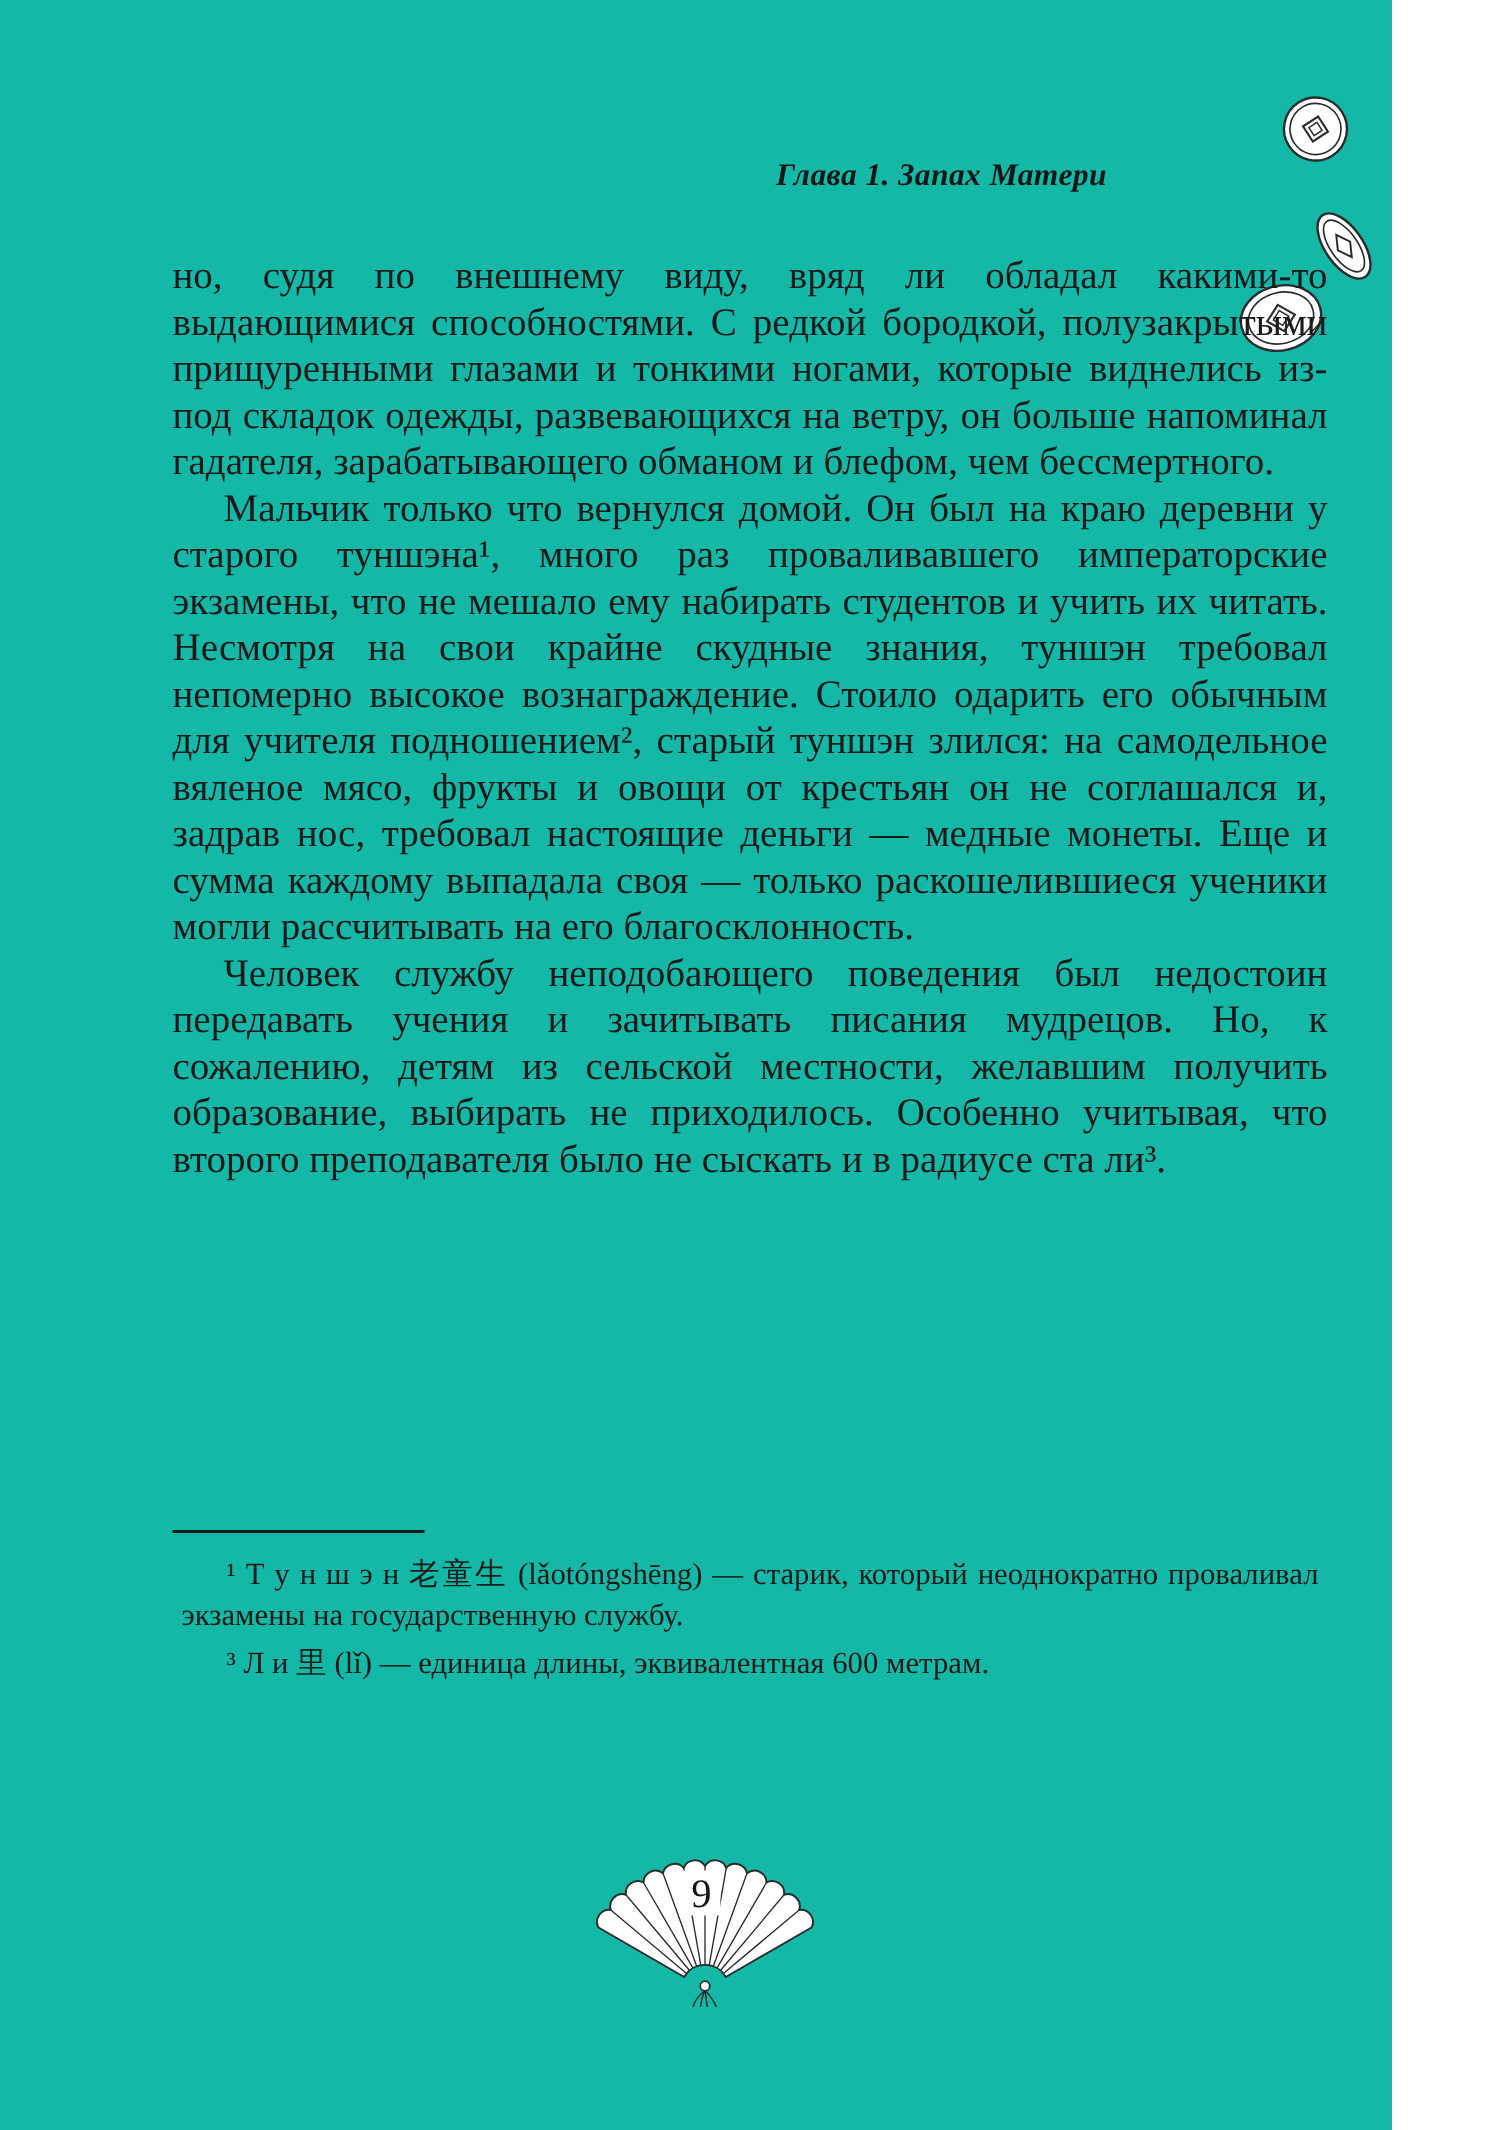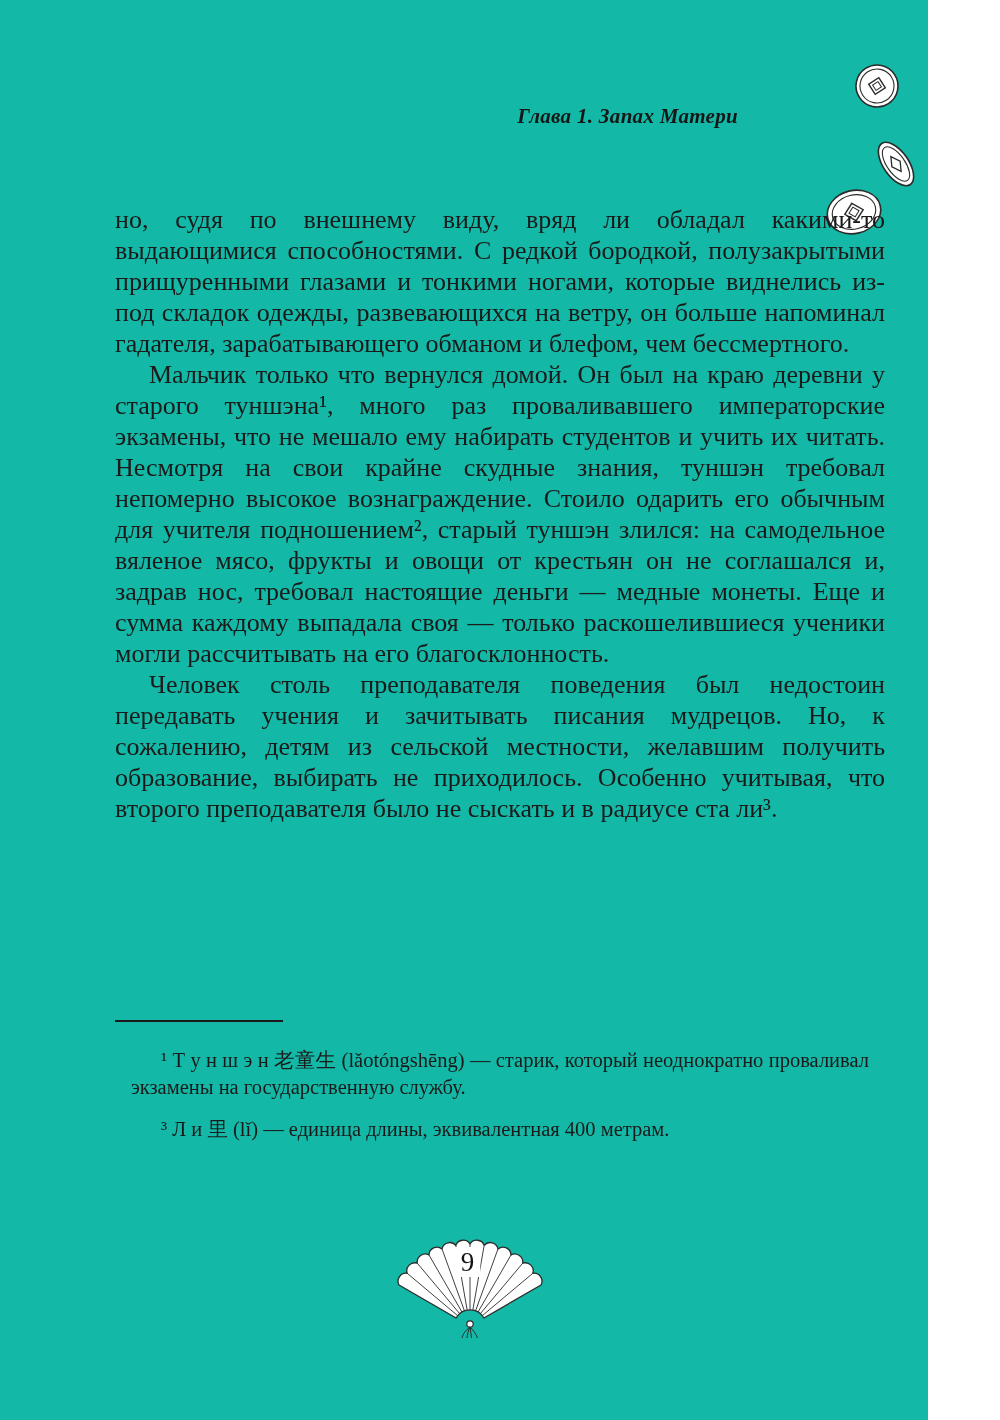--- a/index.html
+++ b/index.html
@@ -38,42 +38,41 @@
     line-height: 31px;
     text-align: justify;
     color: #1a1a1a;
   }
   .body-text p {
     margin: 0;
     text-indent: 34px;
   }
   .body-text p.no-indent {
     text-indent: 0;
-    margin-top: 36px;
   }
   .footnote-rule {
     position: absolute;
     top: 1020px;
     left: 115px;
     width: 168px;
     height: 0;
     border-top: 2px solid #1a1a1a;
   }
   .footnotes {
     position: absolute;
     top: 1031px;
     left: 115px;
     width: 770px;
     font-size: 20.5px;
     line-height: 26.5px;
     text-align: justify;
     color: #1a1a1a;
   }
   .footnotes p {
-    margin: 16px;
+    margin: 6px;
     text-indent: 30px;
   }
   .page-footer {
     position: absolute;
     left: 390px;
     top: 1238px;
     width: 155px;
     height: 105px;
   }
   .fan-svg {
@@ -132,28 +131,28 @@
       <path class="ink" d="M0 -9 L9.5 0 L0 9 L-9.5 0 Z" stroke-width="1.4"></path>
       <path class="ink" d="M0 -5 L5.2 0 L0 5 L-5.2 0 Z" stroke-width="1"></path>
     </g>
   </svg>
 
   <div class="running-header">Глава 1. Запах Матери</div>
 
   <div class="body-text">
     <p class="no-indent">но, судя по внешнему виду, вряд ли обладал какими-то выдающимися способностями. С редкой бородкой, полузакрытыми прищуренными глазами и тонкими ногами, которые виднелись из-под складок одежды, развевающихся на ветру, он больше напоминал гадателя, зарабатывающего обманом и блефом, чем бессмертного.</p>
     <p>Мальчик только что вернулся домой. Он был на краю деревни у старого туншэна¹, много раз проваливавшего императорские экзамены, что не мешало ему набирать студентов и учить их читать. Несмотря на свои крайне скудные знания, туншэн требовал непомерно высокое вознаграждение. Стоило одарить его обычным для учителя подношением², старый туншэн злился: на самодельное вяленое мясо, фрукты и овощи от крестьян он не соглашался и, задрав нос, требовал настоящие деньги — медные монеты. Еще и сумма каждому выпадала своя — только раскошелившиеся ученики могли рассчитывать на его благосклонность.</p>
-    <p>Человек столь преподавателя поведения был недостоин передавать учения и зачитывать писания мудрецов. Но, к сожалению, детям из сельской местности, желавшим получить образование, выбирать не приходилось. Особенно учитывая, что второго преподавателя было не сыскать и в радиусе ста ли³.</p>
+    <p>Человек службу неподобающего поведения был недостоин передавать учения и зачитывать писания мудрецов. Но, к сожалению, детям из сельской местности, желавшим получить образование, выбирать не приходилось. Особенно учитывая, что второго преподавателя было не сыскать и в радиусе ста ли³.</p>
   </div>
 
   <div class="footnote-rule"></div>
 
   <div class="footnotes">
     <p>¹ Т у н ш э н  老童生 (lǎotóngshēng) — старик, который неоднократно проваливал экзамены на государственную службу.</p>
-    <p>³ Л и  里 (lǐ) — единица длины, эквивалентная 400 метрам.</p>
+    <p>³ Л и  里 (lǐ) — единица длины, эквивалентная 600 метрам.</p>
   </div>
 
   <div class="page-footer">
     <svg class="fan-svg" width="160" height="105" viewBox="0 0 160 105" aria-hidden="true">
 
       <path class="ink-fill" stroke-width="1.3" stroke-linejoin="round" d="
         M 66.1 80 L 9 47
         A 8 8 0 0 1 17.2 35.3
         A 8 8 0 0 1 27.3 25.2
         A 8 8 0 0 1 39 17

